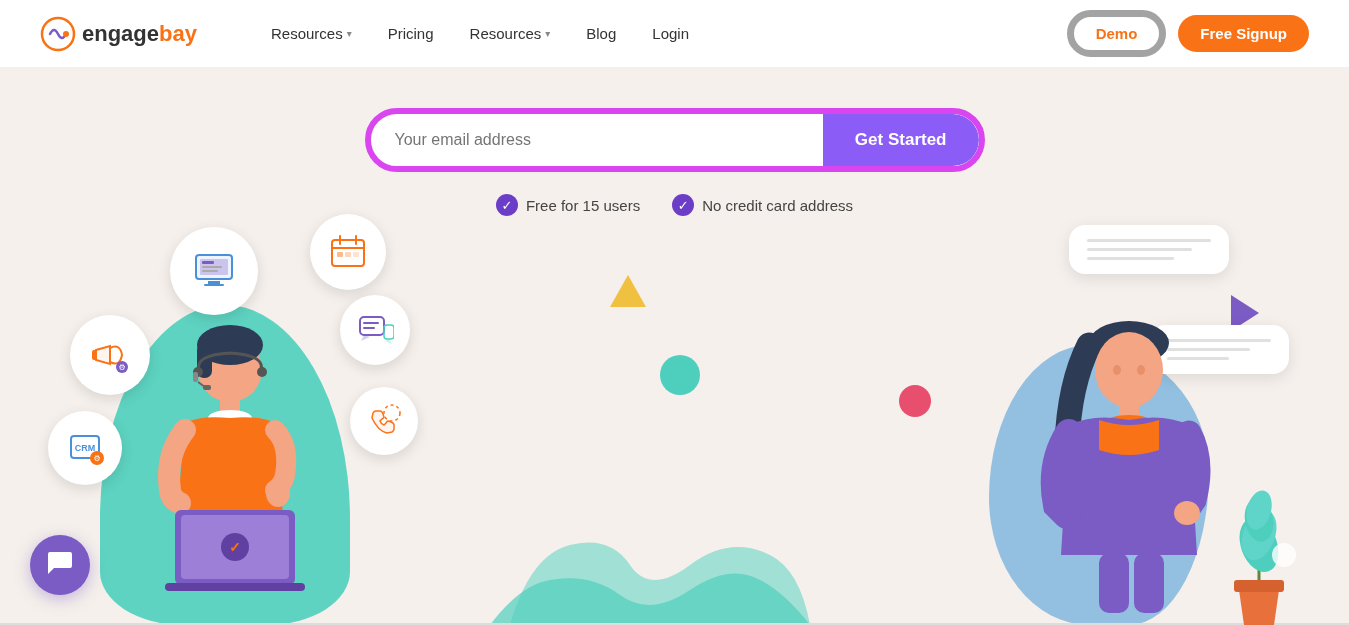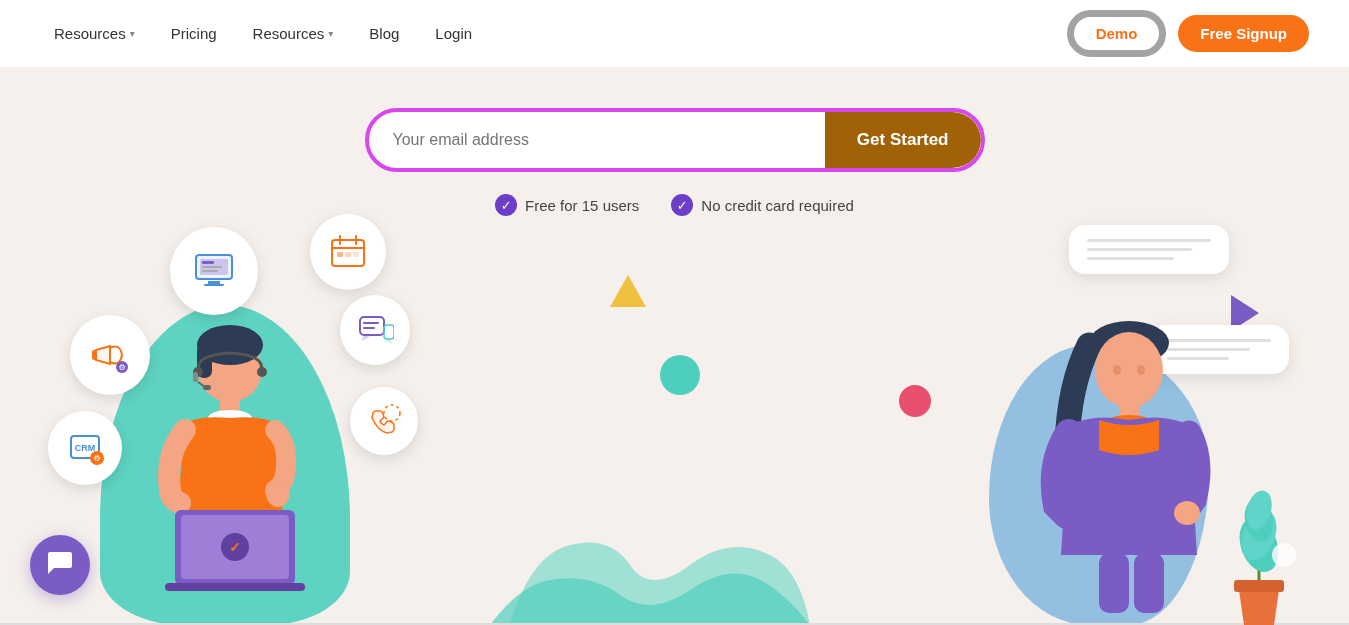--- a/index.html
+++ b/index.html
@@ -92,41 +92,41 @@
       flex-direction: column;
       align-items: center;
       padding-top: 40px;
     }
 
     
     .email-form-wrapper {
       display: flex;
       align-items: center;
       background: #fff;
-      border: 4px solid #d946ef;
+      border: 6px solid #d946ef;
       border-radius: 50px;
       overflow: hidden;
       width: 620px;
       height: 64px;
       z-index: 2;
       position: relative;
     }
     .email-input {
       flex: 1;
       border: none;
       outline: none;
       padding: 0 24px;
       font-size: 16px;
       color: #aaa;
       background: transparent;
     }
     .btn-get-started {
       padding: 0 32px;
       height: 100%;
-      background: #a16207;
+      background: #8b5cf6;
       color: #fff;
       font-size: 17px;
       font-weight: 600;
       border: none;
       cursor: pointer;
       white-space: nowrap;
       border-radius: 0 50px 50px 0;
     }
 
     
@@ -384,20 +384,30 @@
     }
     .chat-icon-svg {
       color: #fff;
       font-size: 26px;
     }
   </style>
 </head>
 <body>
 
 <nav class="navbar">
+  <a class="logo" href="#">
+    <svg class="logo-icon" viewBox="0 0 36 36" fill="none" xmlns="http://www.w3.org/2000/svg">
+      <circle cx="18" cy="18" r="16" stroke="#f97316" stroke-width="2.5" fill="none"></circle>
+      <path d="M10 18 Q14 10 18 18 Q22 26 26 18" stroke="#7b5bc4" stroke-width="2.5" fill="none" stroke-linecap="round"></path>
+      <circle cx="26" cy="18" r="3" fill="#f97316"></circle>
+    </svg>
+    <span class="logo-text">
+      <span class="engage">engage</span><span class="bay">bay</span>
+    </span>
+  </a>
 
   <div class="nav-links">
     <a class="nav-item">
       <span>Resources</span>
       <span class="chevron">▾</span>
     </a>
     <a class="nav-item">
       <span>Pricing</span>
     </a>
     <a class="nav-item">
@@ -425,21 +435,21 @@
     <button class="btn-get-started">Get Started</button>
   </div>
 
   <div class="badges">
     <div class="badge-item">
       <div class="badge-check">✓</div>
       <span>Free for 15 users</span>
     </div>
     <div class="badge-item">
       <div class="badge-check">✓</div>
-      <span>No credit card required</span>
+      <span>No credit card address</span>
     </div>
   </div>
 
   <div class="illustration-area">
 
     <div class="left-illustration">
 
       <div class="teal-blob"></div>
 
       <div class="icon-circle crm">

